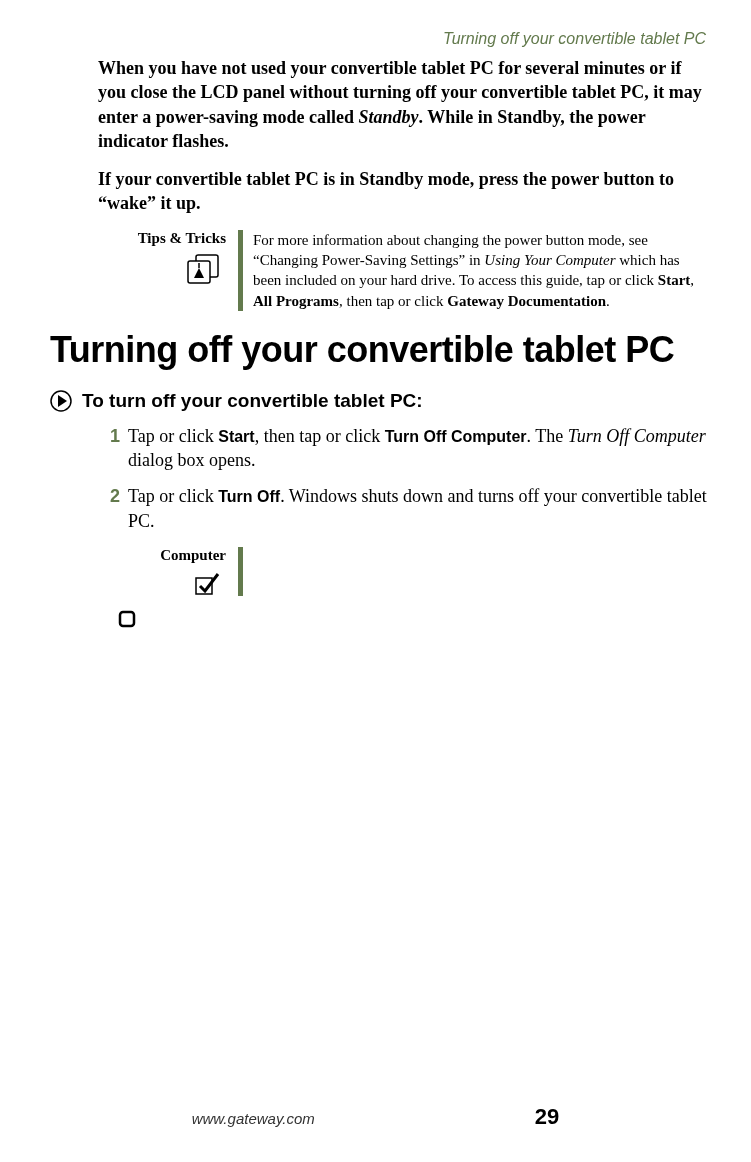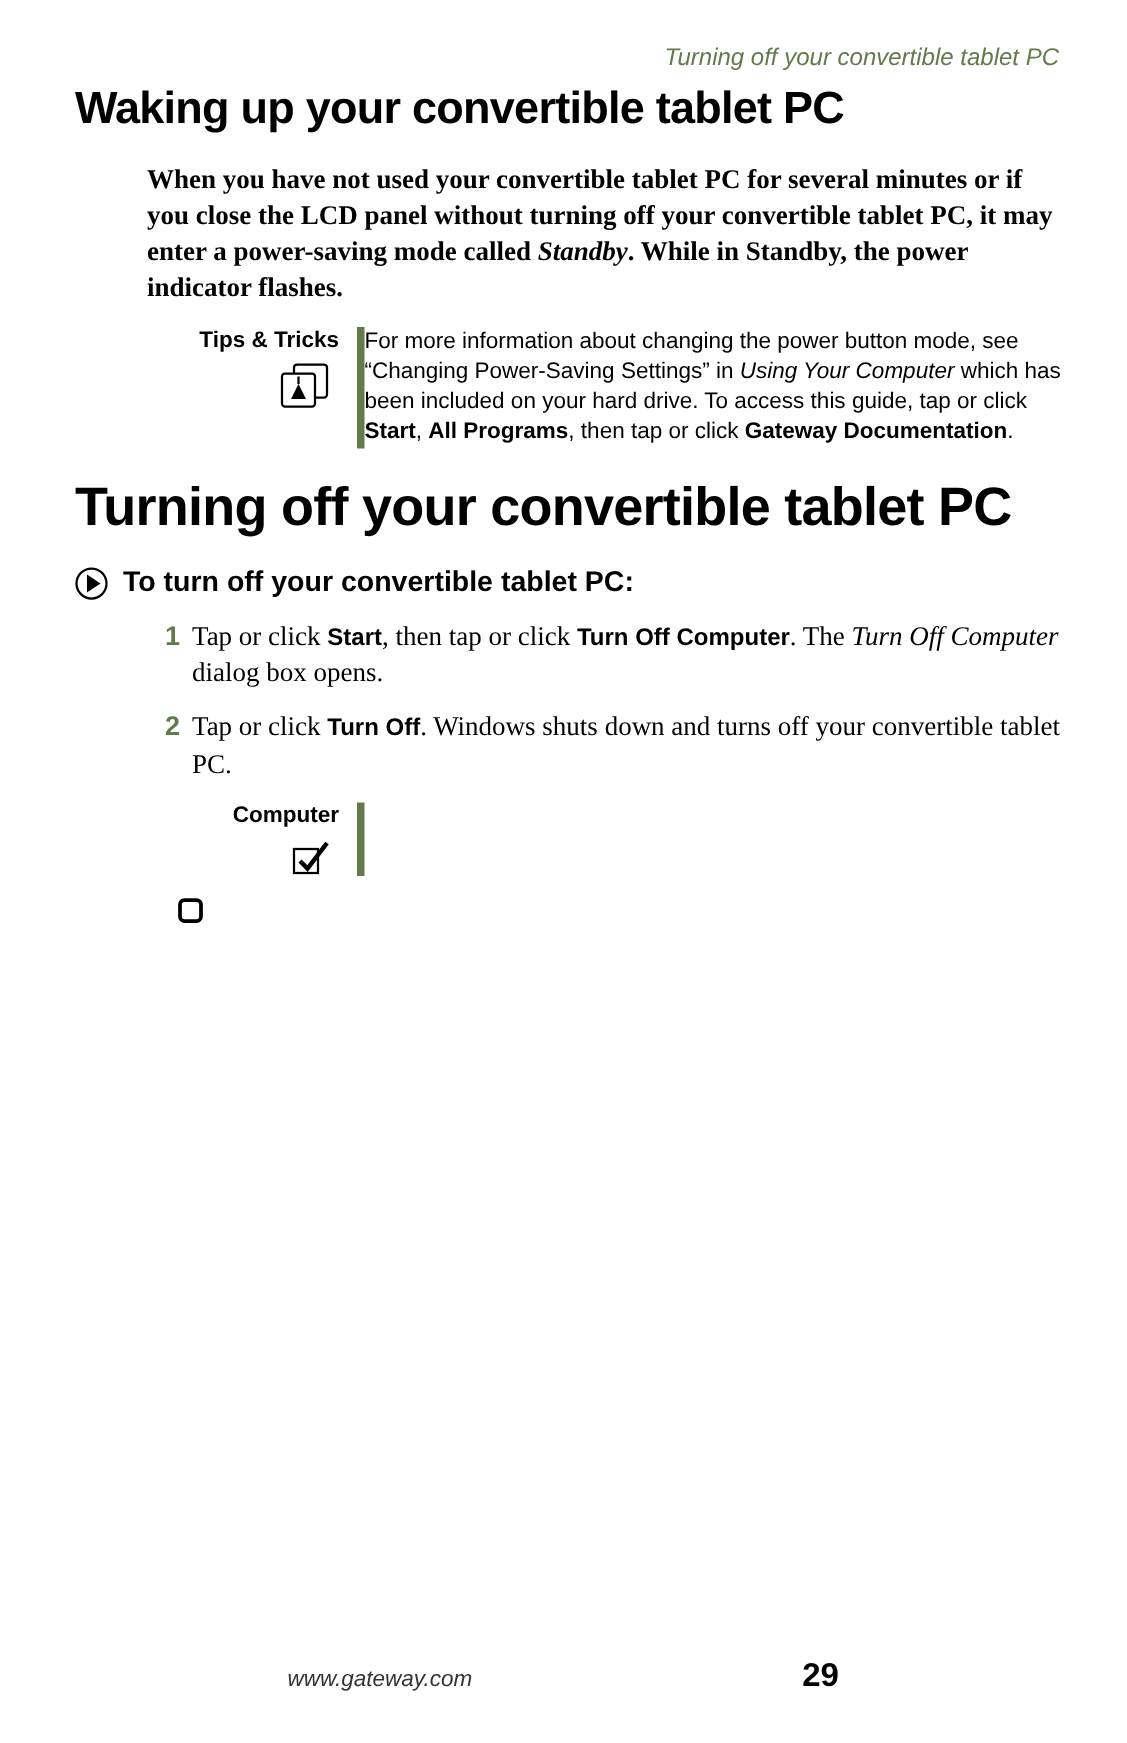--- a/index.html
+++ b/index.html
@@ -47,37 +47,38 @@
   }
   .callout {
     display: flex;
     margin: 14px 0 14px 68px;
   }
   .callout-left {
     width: 120px;
     flex-shrink: 0;
     text-align: right;
     padding-right: 12px;
-    font-family: Liberation Sans, sans-serif;
+    font-family: Liberation Serif, serif;
     font-weight: bold;
     font-size: 15px;
   }
   .callout-icon {
     margin-top: 6px;
     display: flex;
     justify-content: flex-end;
     padding-right: 6px;
   }
   .callout-bar {
     width: 5px;
     background: #637a4d;
     flex-shrink: 0;
   }
   .callout-body {
-    font-family: Liberation Sans, sans-serif;
+    padding-left: 10px;
+    font-family: Liberation Serif, serif;
     font-size: 15px;
     line-height: 1.35;
   }
   .callout-body .b { font-weight: bold; }
   .callout-body .i { font-style: italic; }
   .task-title {
     display: flex;
     align-items: center;
     gap: 10px;
     margin: 14px 0 12px 0;
@@ -127,26 +128,26 @@
     font-size: 22px;
   }
 </style>
 </head>
 <body>
 
 <div class="page">
 
   <div class="running-header">Turning off your convertible tablet PC</div>
 
-  <h1>Waking up your convertible tablet PC</h1>
 
   <p class="body-text">
     <span>When you have not used your convertible tablet PC for several minutes or if you close the LCD panel without turning off your convertible tablet PC, it may enter a power-saving mode called </span><em>Standby</em><span>. While in Standby, the power indicator flashes.</span>
   </p>
 
+  <p class="body-text">If your convertible tablet PC is in Standby mode, press the power button to “wake” it up.</p>
 
   <div class="callout">
     <div class="callout-left">
       <div>Tips &amp; Tricks</div>
       <div class="callout-icon">
         <svg width="34" height="32" viewBox="0 0 34 32">
           <rect x="10" y="2" width="22" height="22" rx="2" fill="#fff" stroke="#000" stroke-width="1.5"></rect>
           <rect x="2" y="8" width="22" height="22" rx="2" fill="#fff" stroke="#000" stroke-width="1.5"></rect>
           <path d="M8 25 L13 15 L18 25 Z" fill="#000"></path>
           <line x1="13" y1="15" x2="13" y2="10" stroke="#000" stroke-width="1.5"></line>

